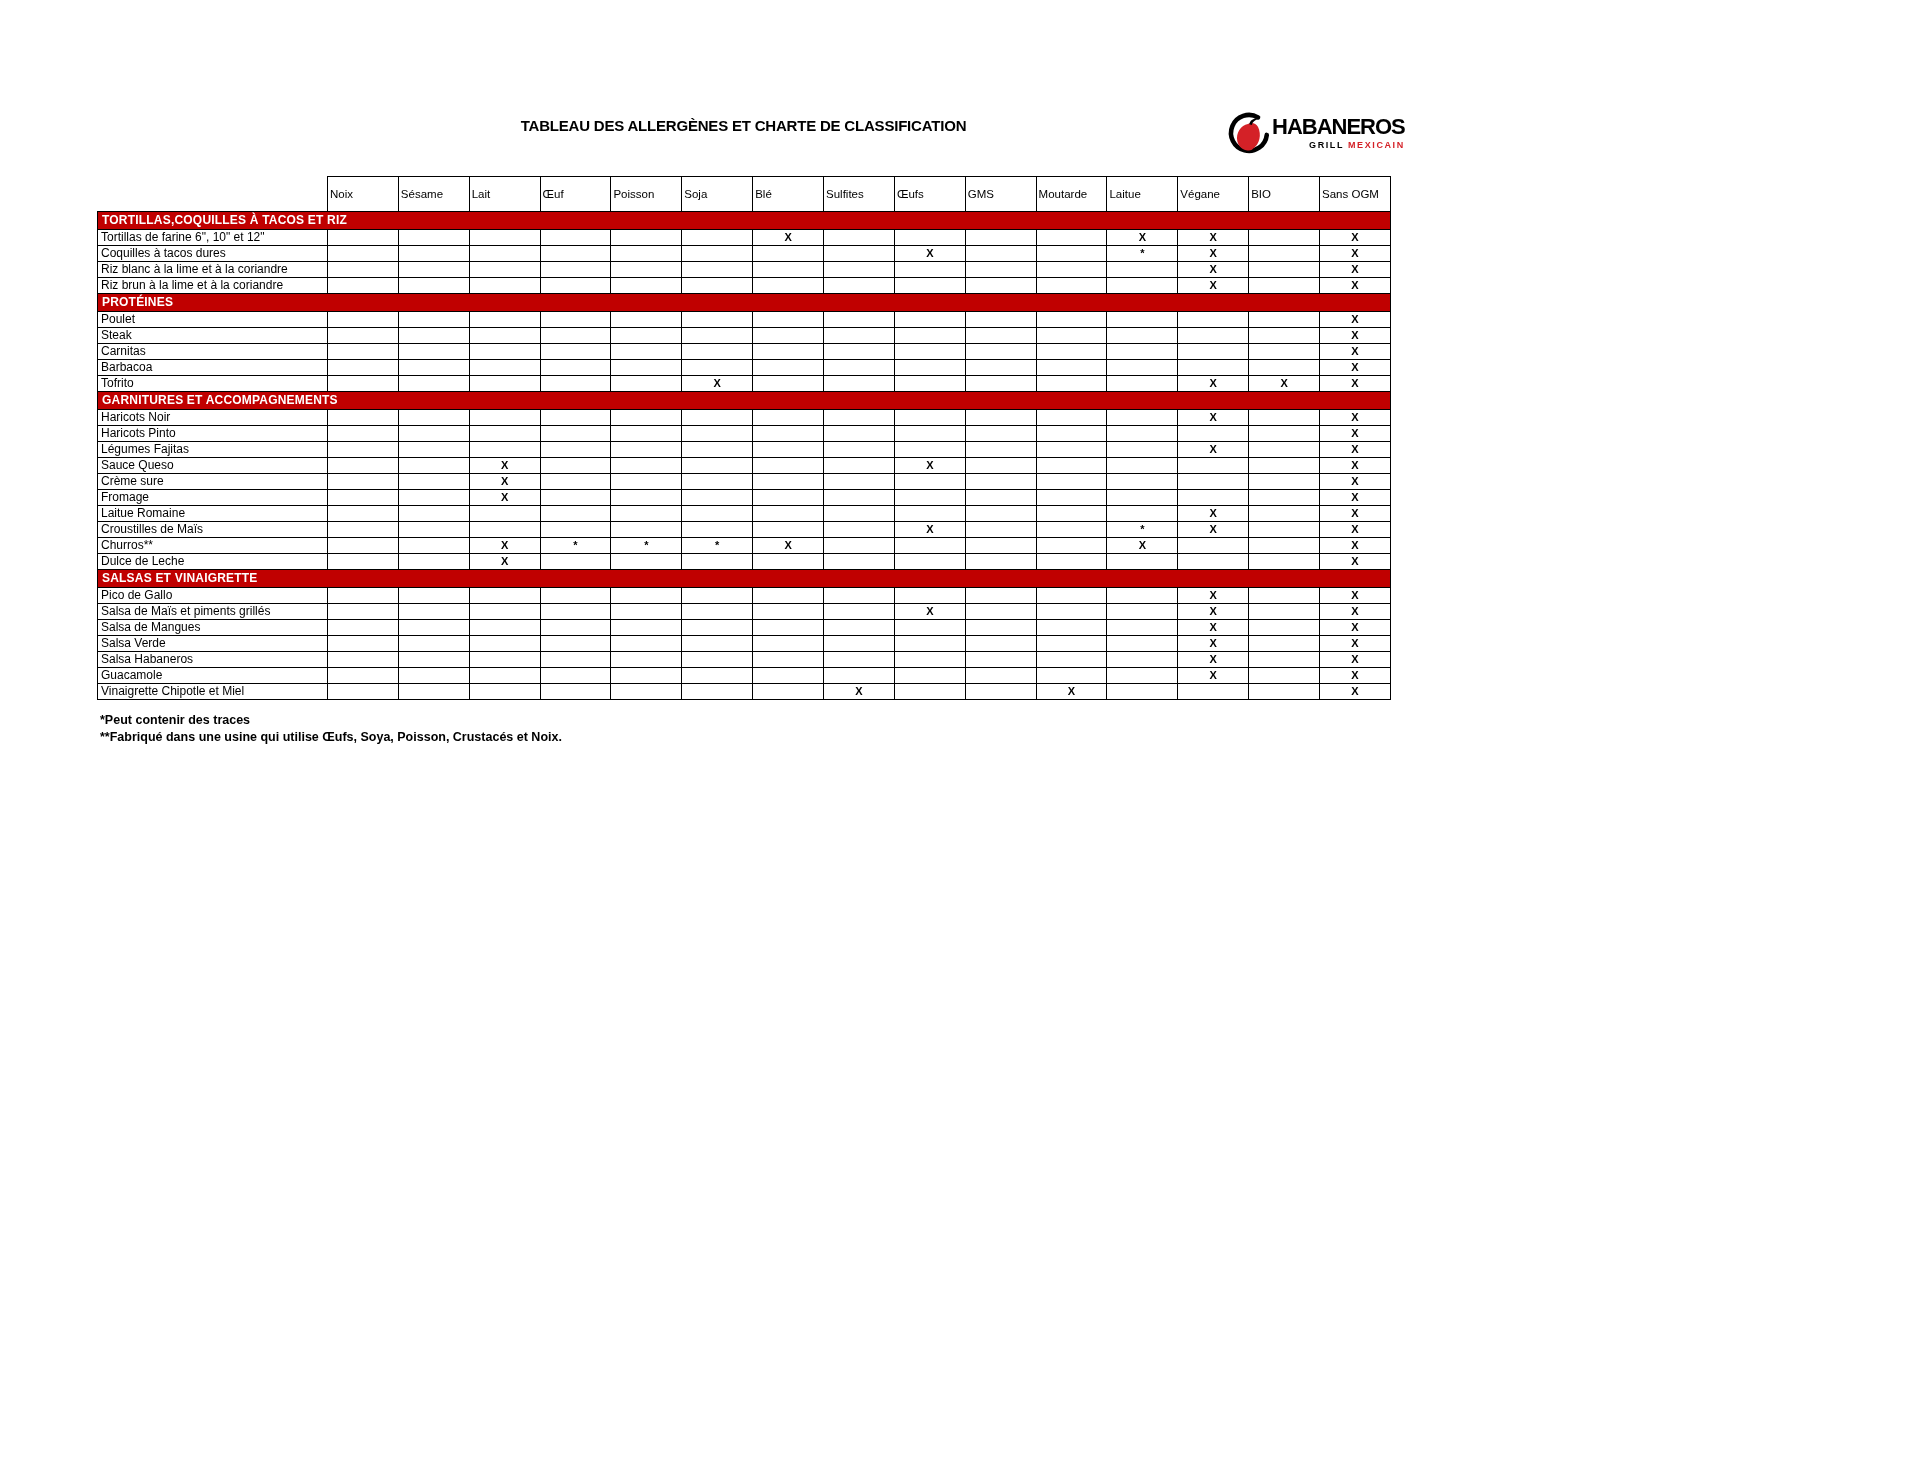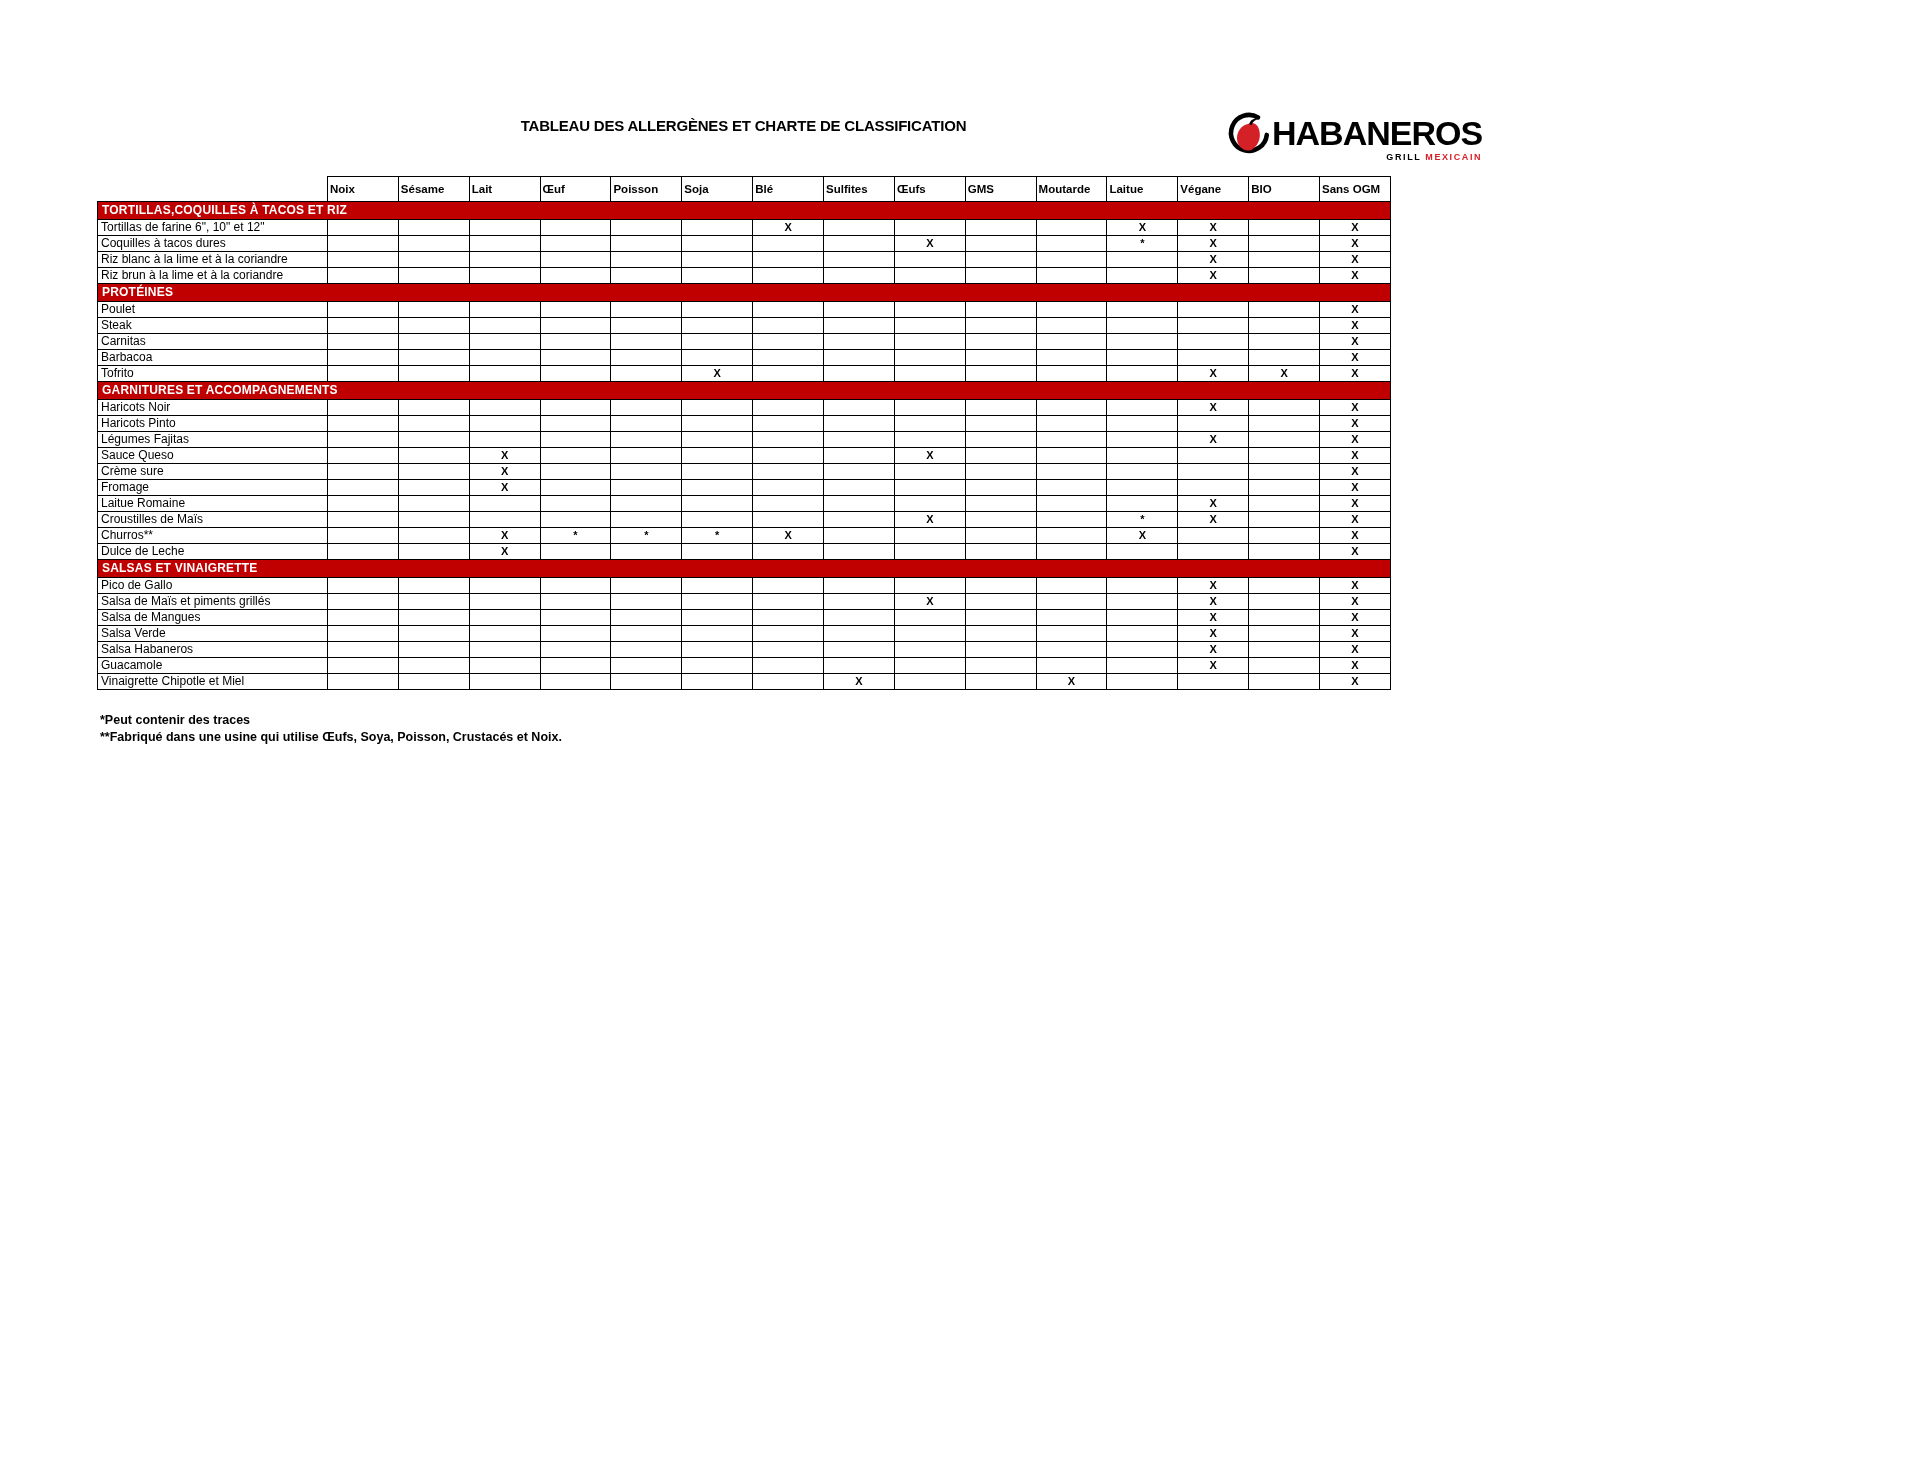--- a/index.html
+++ b/index.html
@@ -9,31 +9,31 @@
     font-family:"Liberation Sans", sans-serif; color:#000; overflow:hidden;
   }
   .doc-title {
     position:absolute; top:117px; left:97px; width:1293px;
     text-align:center; font-size:15px; font-weight:bold; letter-spacing:-0.2px;
   }
   
   .logo { position:absolute; top:110px; left:1224px; width:170px; display:flex; align-items:flex-start; }
   .logo-mark { width:46px; height:48px; flex:0 0 auto; }
   .logo-text { display:flex; flex-direction:column; align-items:flex-end; margin-left:2px; margin-top:6px; }
-  .logo-brand { font-size:34px; font-weight:bold; letter-spacing:-1px; line-height:1; }
+  .logo-brand { font-size:22px; font-weight:bold; letter-spacing:-1px; line-height:1; }
   .logo-tagline { font-size:9px; font-weight:bold; letter-spacing:1.6px; margin-top:2px; }
   .logo-tagline .mex { color:#D42127; }
   
   .table-wrap { position:absolute; top:176px; left:97px; }
   table { border-collapse:collapse; table-layout:fixed; width:1293px; }
   th, td {
     border:1px solid #000; font-size:11.5px; height:16px; line-height:1.05;
     overflow:hidden; white-space:nowrap; padding:0 2px; vertical-align:middle;
   }
-  thead th { font-weight:bold; text-align:left; height:25px; background:#fff; }
+  thead th { font-weight:normal; text-align:left; height:35px; background:#fff; }
   th.corner { border:none; background:#fff; }
   tr.section-row td {
     background:#C00000; color:#ffffff; font-weight:bold; font-size:12px;
     padding-left:4px; height:18px; letter-spacing:0.2px;
   }
   td.name { text-align:left; padding-left:3px; font-size:12px; }
   td.mark { text-align:center; font-weight:bold; font-size:11px; }
   
   .footnotes { position:absolute; top:691px; left:100px;margin-top:21px; }
   .footnote { font-size:12.5px; font-weight:bold; line-height:17px; }

